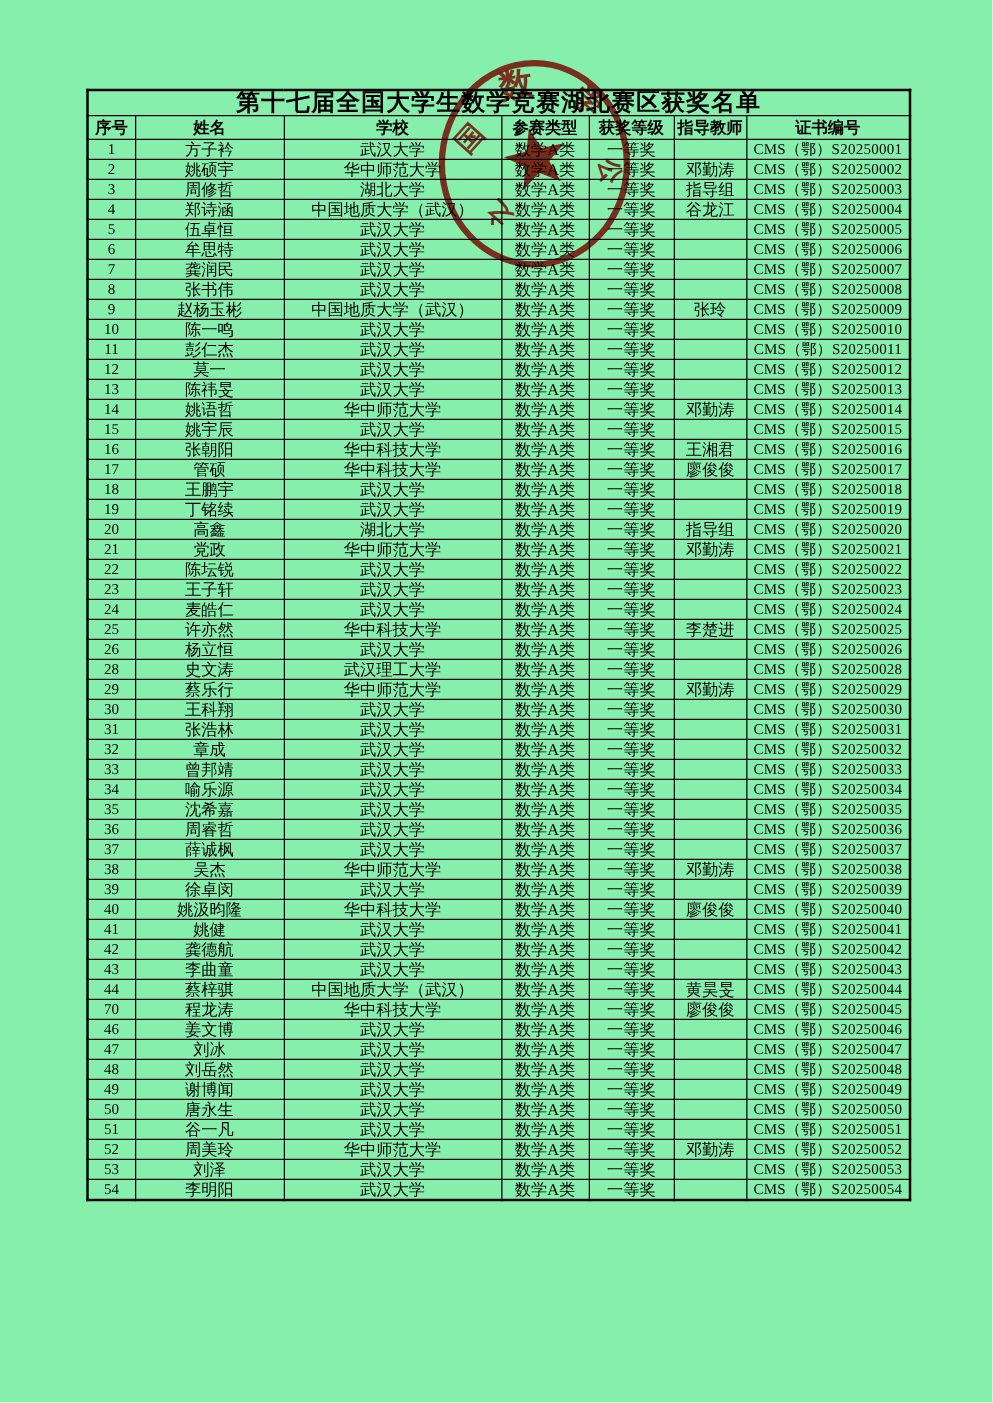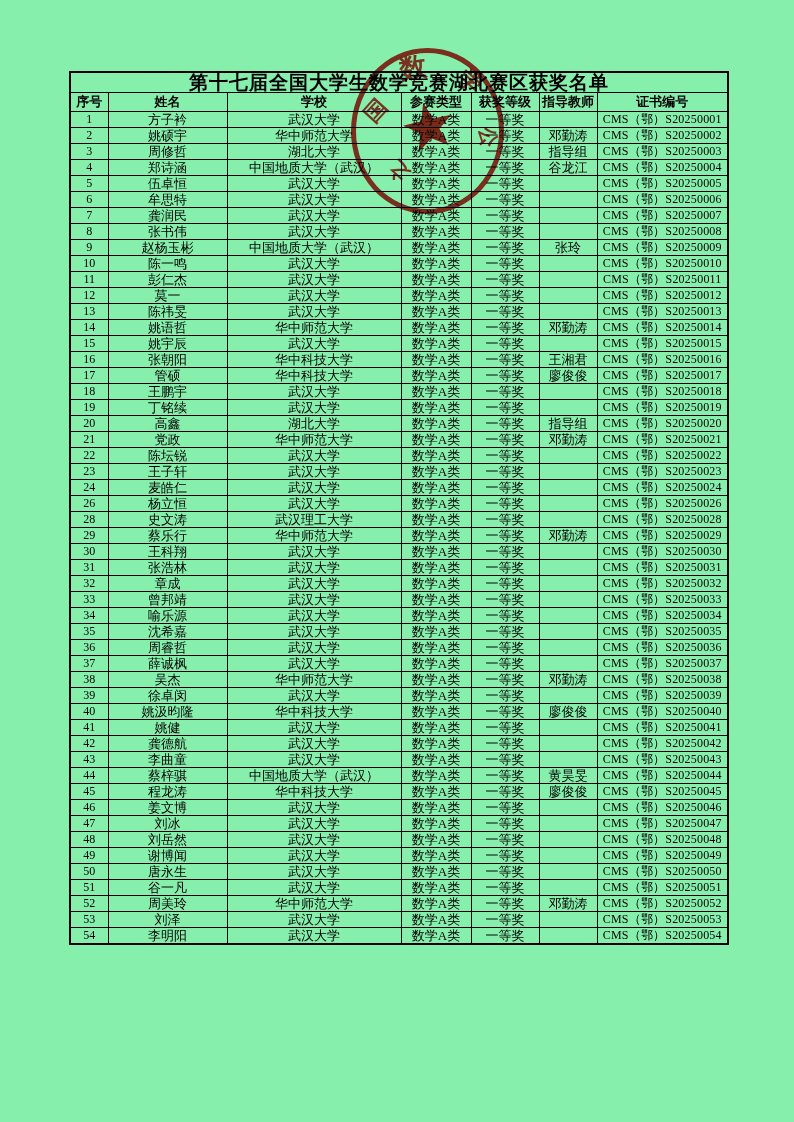--- a/index.html
+++ b/index.html
@@ -332,20 +332,29 @@
         <tr>
           <td class="col-0">24</td>
           <td class="col-1">麦皓仁</td>
           <td class="col-2">武汉大学</td>
           <td class="col-3">数学A类</td>
           <td class="col-4">一等奖</td>
           <td class="col-5"></td>
           <td class="col-6">CMS（鄂）S20250024</td>
         </tr>
         <tr>
+          <td class="col-0">25</td>
+          <td class="col-1">许亦然</td>
+          <td class="col-2">华中科技大学</td>
+          <td class="col-3">数学A类</td>
+          <td class="col-4">一等奖</td>
+          <td class="col-5">李楚进</td>
+          <td class="col-6">CMS（鄂）S20250025</td>
+        </tr>
+        <tr>
           <td class="col-0">26</td>
           <td class="col-1">杨立恒</td>
           <td class="col-2">武汉大学</td>
           <td class="col-3">数学A类</td>
           <td class="col-4">一等奖</td>
           <td class="col-5"></td>
           <td class="col-6">CMS（鄂）S20250026</td>
         </tr>
         <tr>
           <td class="col-0">28</td>
@@ -494,21 +503,21 @@
         <tr>
           <td class="col-0">44</td>
           <td class="col-1">蔡梓骐</td>
           <td class="col-2">中国地质大学（武汉）</td>
           <td class="col-3">数学A类</td>
           <td class="col-4">一等奖</td>
           <td class="col-5">黄昊旻</td>
           <td class="col-6">CMS（鄂）S20250044</td>
         </tr>
         <tr>
-          <td class="col-0">45</td>
+          <td class="col-0">70</td>
           <td class="col-1">程龙涛</td>
           <td class="col-2">华中科技大学</td>
           <td class="col-3">数学A类</td>
           <td class="col-4">一等奖</td>
           <td class="col-5">廖俊俊</td>
           <td class="col-6">CMS（鄂）S20250045</td>
         </tr>
         <tr>
           <td class="col-0">46</td>
           <td class="col-1">姜文博</td>

